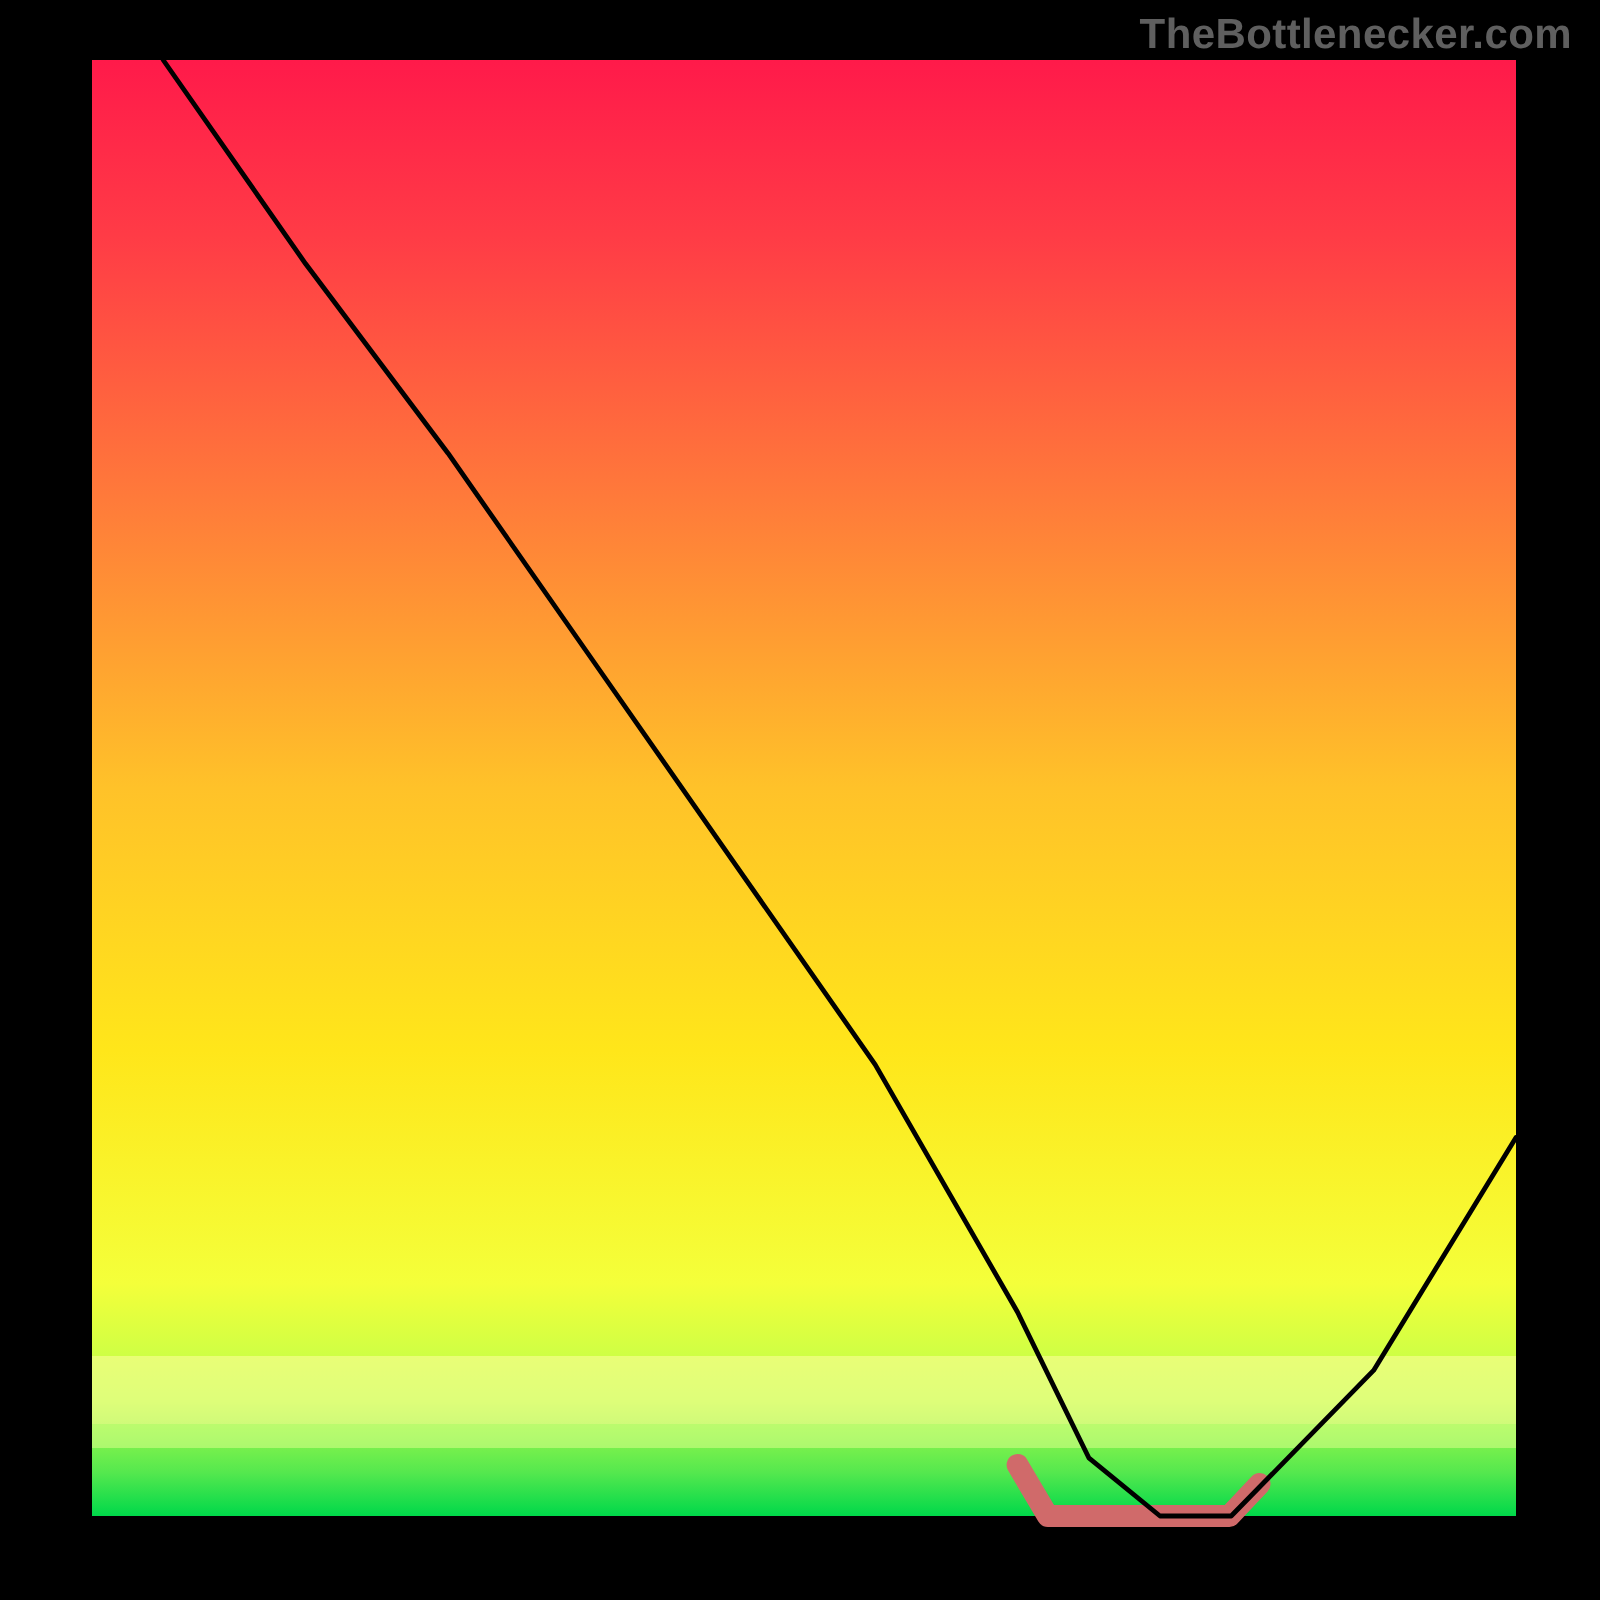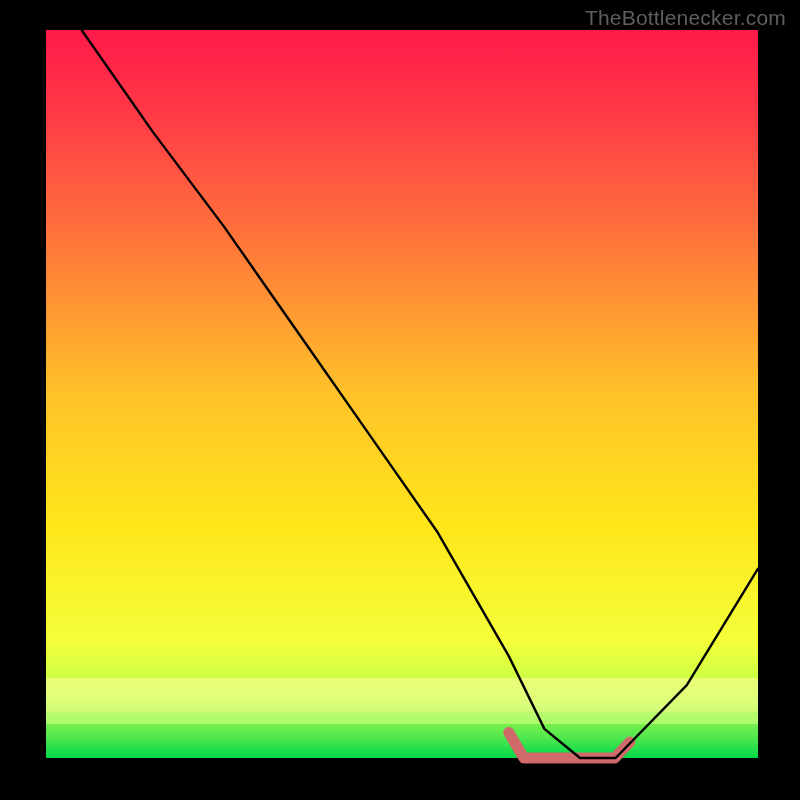--- a/index.html
+++ b/index.html
@@ -10,21 +10,21 @@
     height: 800px;
     position: relative;
     font-family: Arial, sans-serif;
   }
   .watermark {
     position: absolute;
     top: 6px;
     right: 14px;
     color: #5f5f5f;
     font-size: 21px;
-    font-weight: 400;
+    font-weight: 700;
     letter-spacing: 0.2px;
   }
   .chart-wrap {
     position: absolute;
     left: 0;
     top: 0;
     width: 800px;
     height: 800px;
   }
   svg { display: block; }

